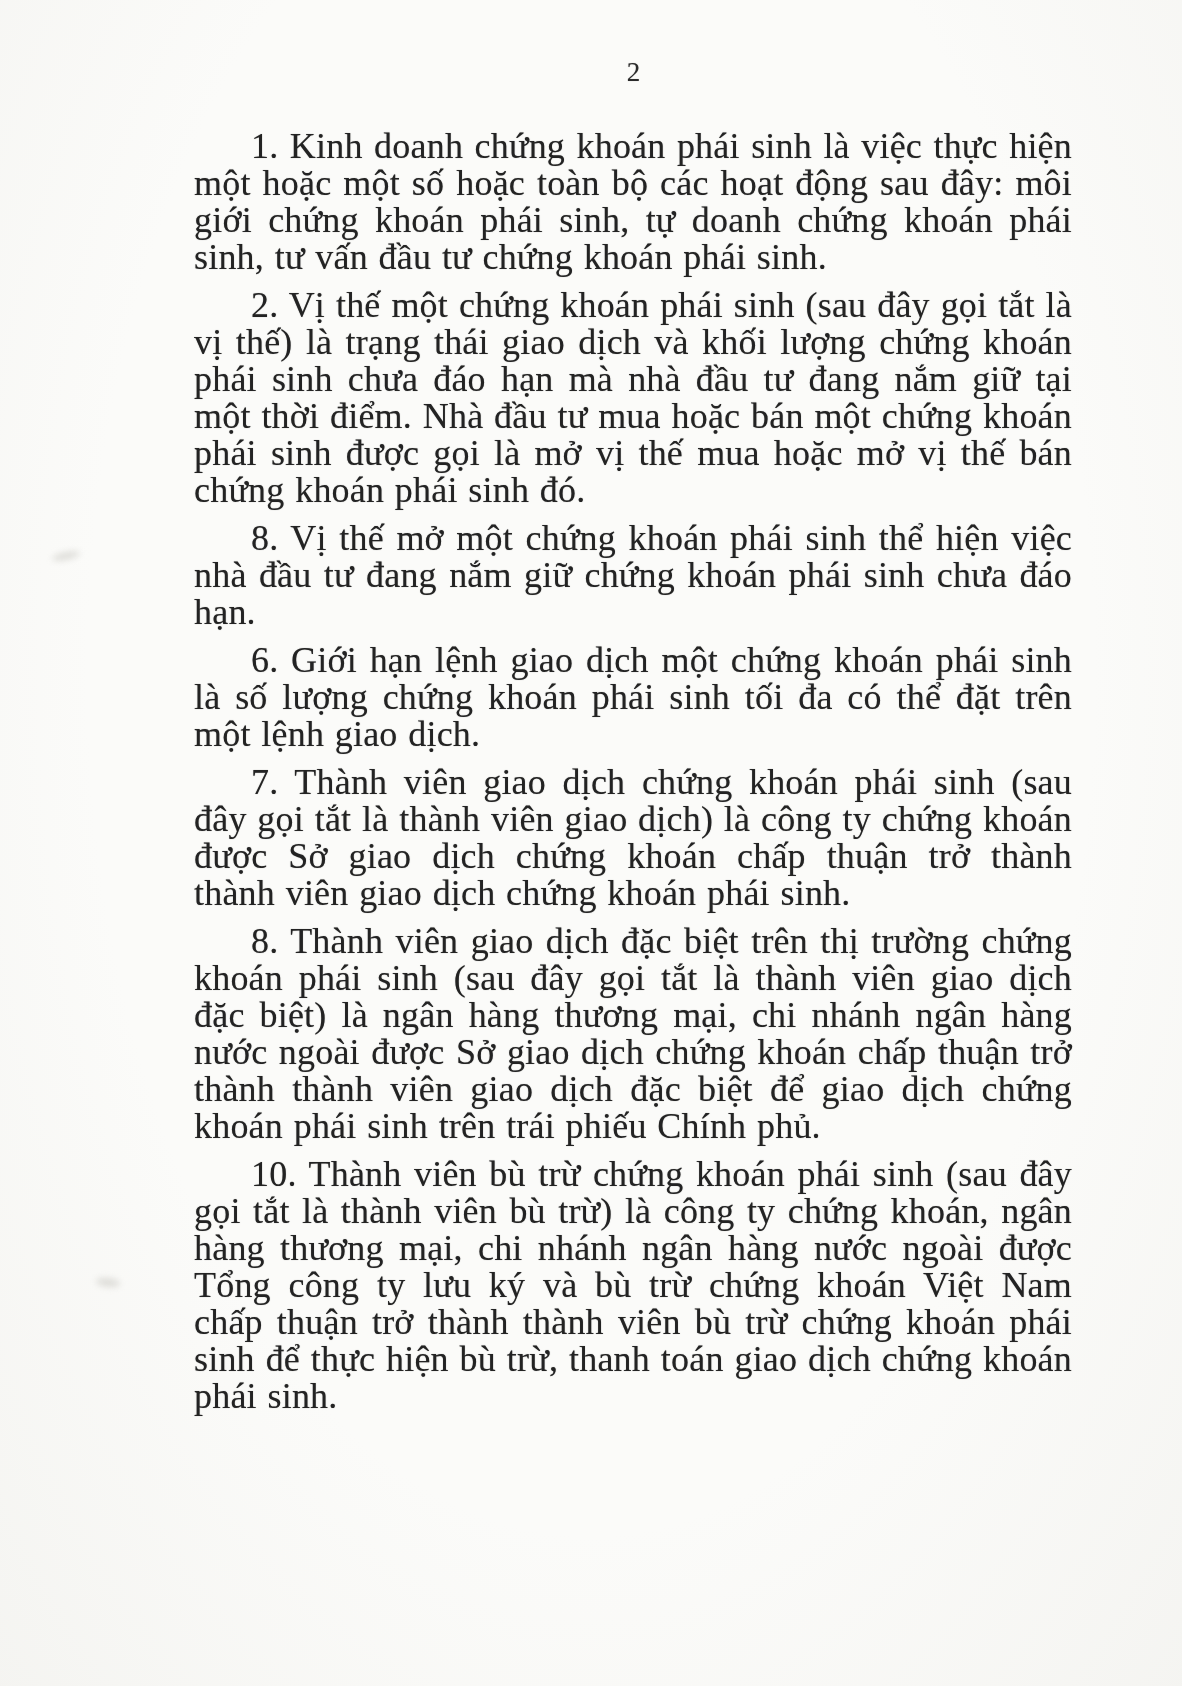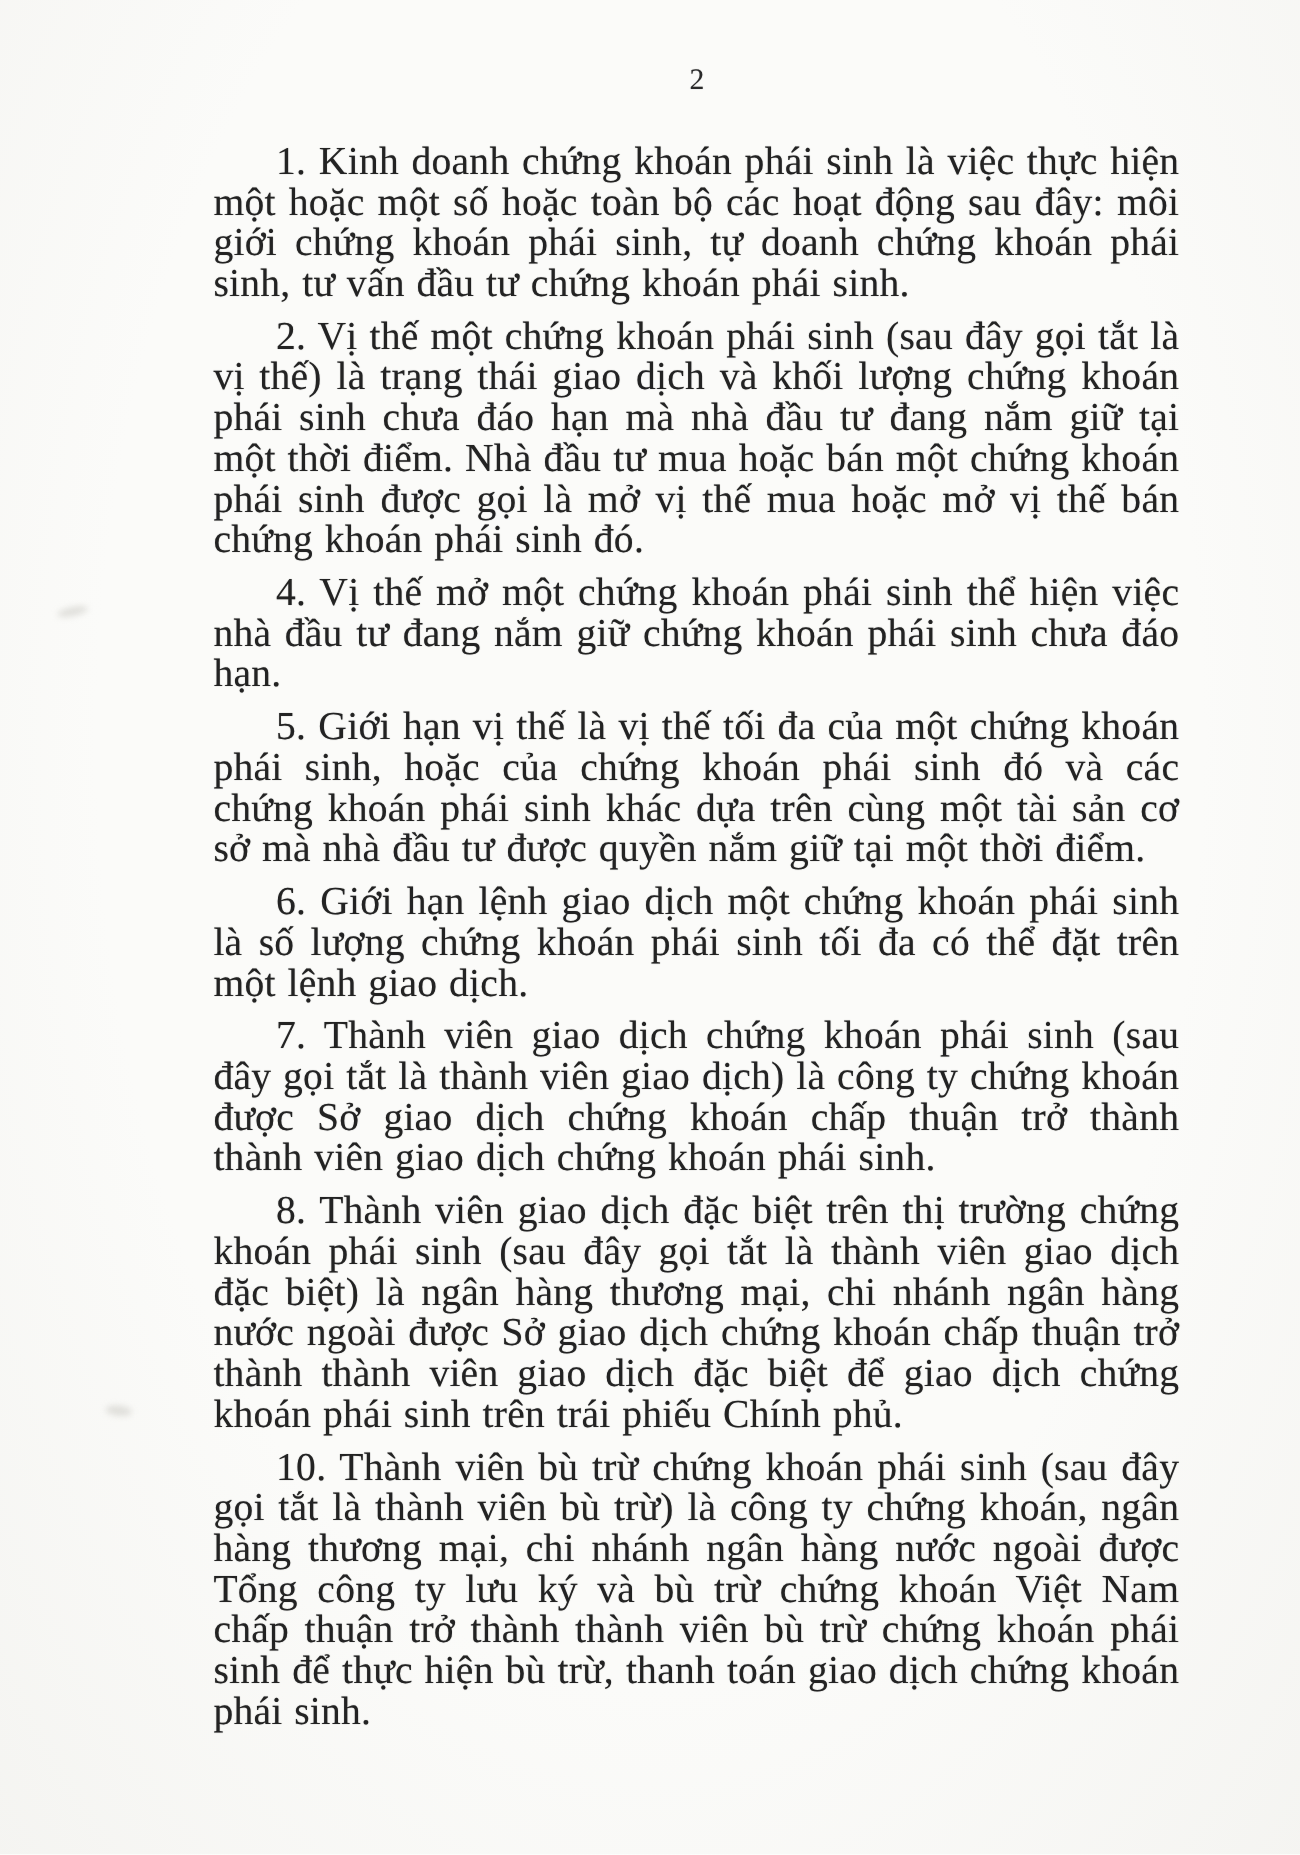--- a/index.html
+++ b/index.html
@@ -65,22 +65,21 @@
 </style>
 </head>
 <body>
 
 <div class="page">
   <div class="page-number">2</div>
 
   <div class="content">
       <p class="para">1. Kinh doanh chứng khoán phái sinh là việc thực hiện một hoặc một số hoặc toàn bộ các hoạt động sau đây: môi giới chứng khoán phái sinh, tự doanh chứng khoán phái sinh, tư vấn đầu tư chứng khoán phái sinh.</p>
       <p class="para">2. Vị thế một chứng khoán phái sinh (sau đây gọi tắt là vị thế) là trạng thái giao dịch và khối lượng chứng khoán phái sinh chưa đáo hạn mà nhà đầu tư đang nắm giữ tại một thời điểm. Nhà đầu tư mua hoặc bán một chứng khoán phái sinh được gọi là mở vị thế mua hoặc mở vị thế bán chứng khoán phái sinh đó.</p>
-      <p class="para">4. Vị thế mở một chứng khoán phái sinh thể hiện việc nhà đầu tư đang nắm giữ chứng khoán phái sinh chưa đáo hạn.</p>
-      <p class="para">5. Giới hạn vị thế là vị thế tối đa của một chứng khoán phái sinh, hoặc của chứng khoán phái sinh đó và các chứng khoán phái sinh khác dựa trên cùng một tài sản cơ sở mà nhà đầu tư được quyền nắm giữ tại một thời điểm.</p>
+      <p class="para">8. Vị thế mở một chứng khoán phái sinh thể hiện việc nhà đầu tư đang nắm giữ chứng khoán phái sinh chưa đáo hạn.</p>
       <p class="para">6. Giới hạn lệnh giao dịch một chứng khoán phái sinh là số lượng chứng khoán phái sinh tối đa có thể đặt trên một lệnh giao dịch.</p>
       <p class="para">7. Thành viên giao dịch chứng khoán phái sinh (sau đây gọi tắt là thành viên giao dịch) là công ty chứng khoán được Sở giao dịch chứng khoán chấp thuận trở thành thành viên giao dịch chứng khoán phái sinh.</p>
       <p class="para">8. Thành viên giao dịch đặc biệt trên thị trường chứng khoán phái sinh (sau đây gọi tắt là thành viên giao dịch đặc biệt) là ngân hàng thương mại, chi nhánh ngân hàng nước ngoài được Sở giao dịch chứng khoán chấp thuận trở thành thành viên giao dịch đặc biệt để giao dịch chứng khoán phái sinh trên trái phiếu Chính phủ.</p>
       <p class="para">10. Thành viên bù trừ chứng khoán phái sinh (sau đây gọi tắt là thành viên bù trừ) là công ty chứng khoán, ngân hàng thương mại, chi nhánh ngân hàng nước ngoài được Tổng công ty lưu ký và bù trừ chứng khoán Việt Nam chấp thuận trở thành thành viên bù trừ chứng khoán phái sinh để thực hiện bù trừ, thanh toán giao dịch chứng khoán phái sinh.</p>
     </div>
 
   <div class="smudge s1"></div>
   <div class="smudge s2"></div>
 </div>
 

